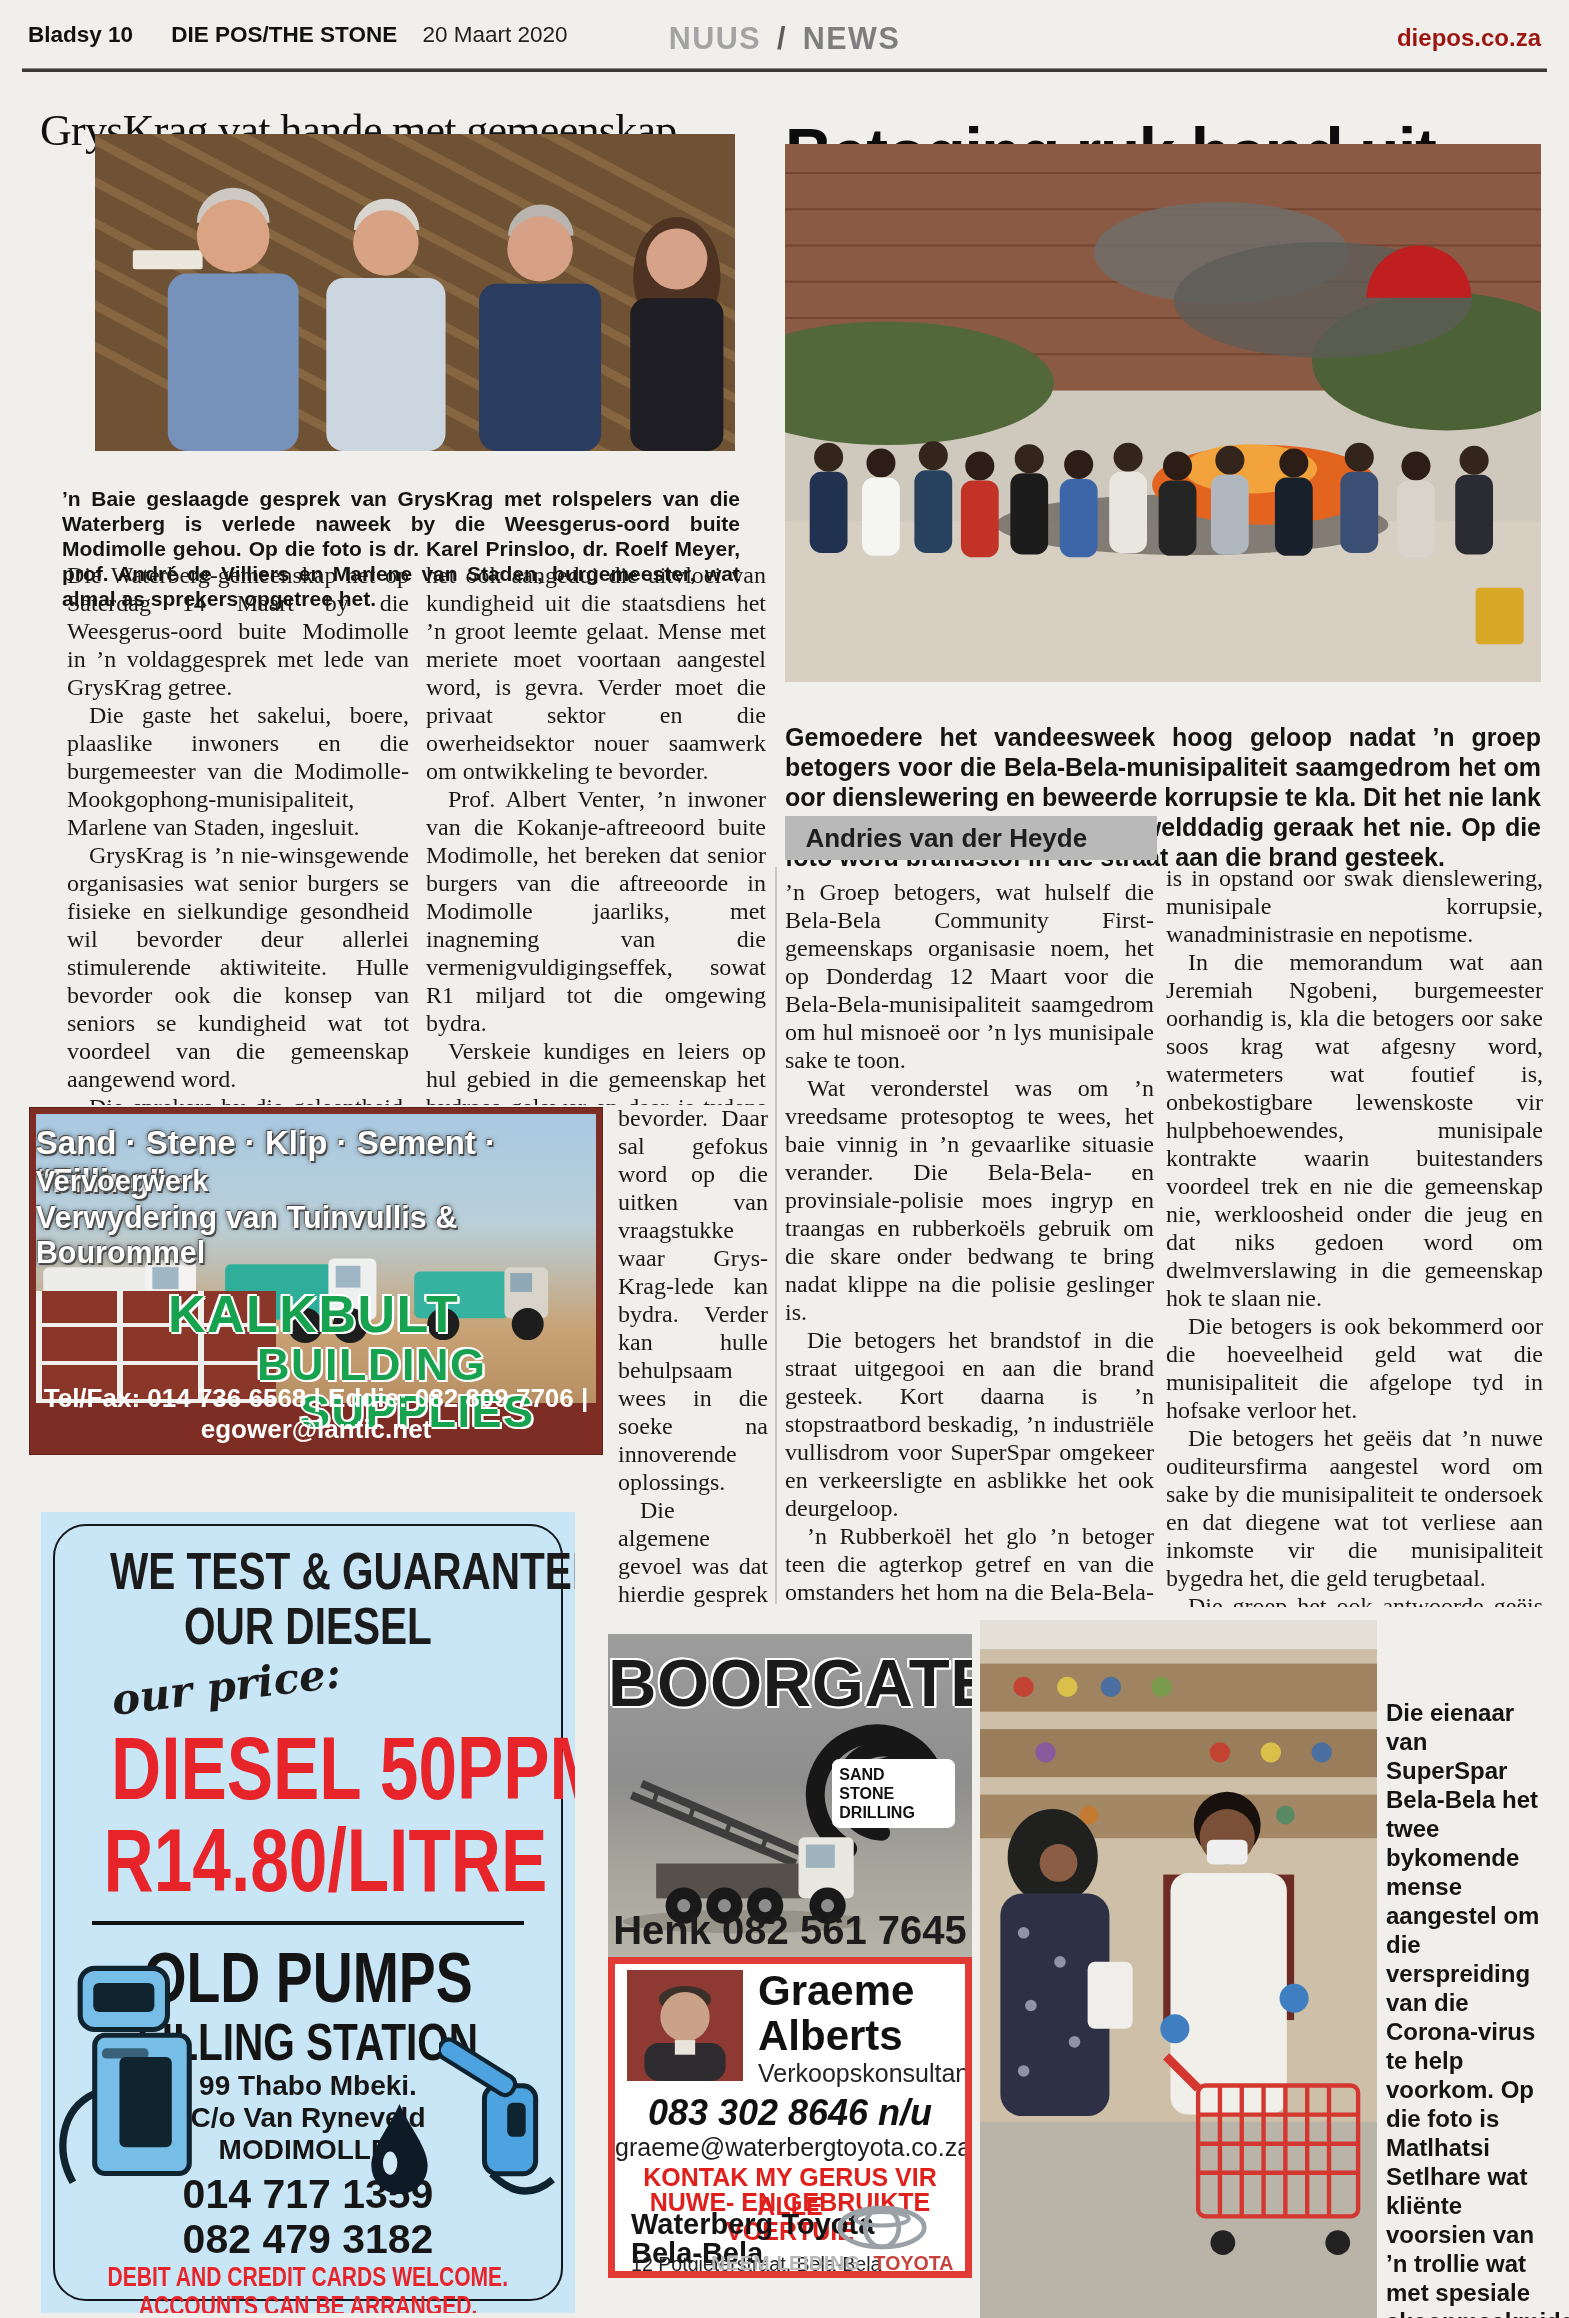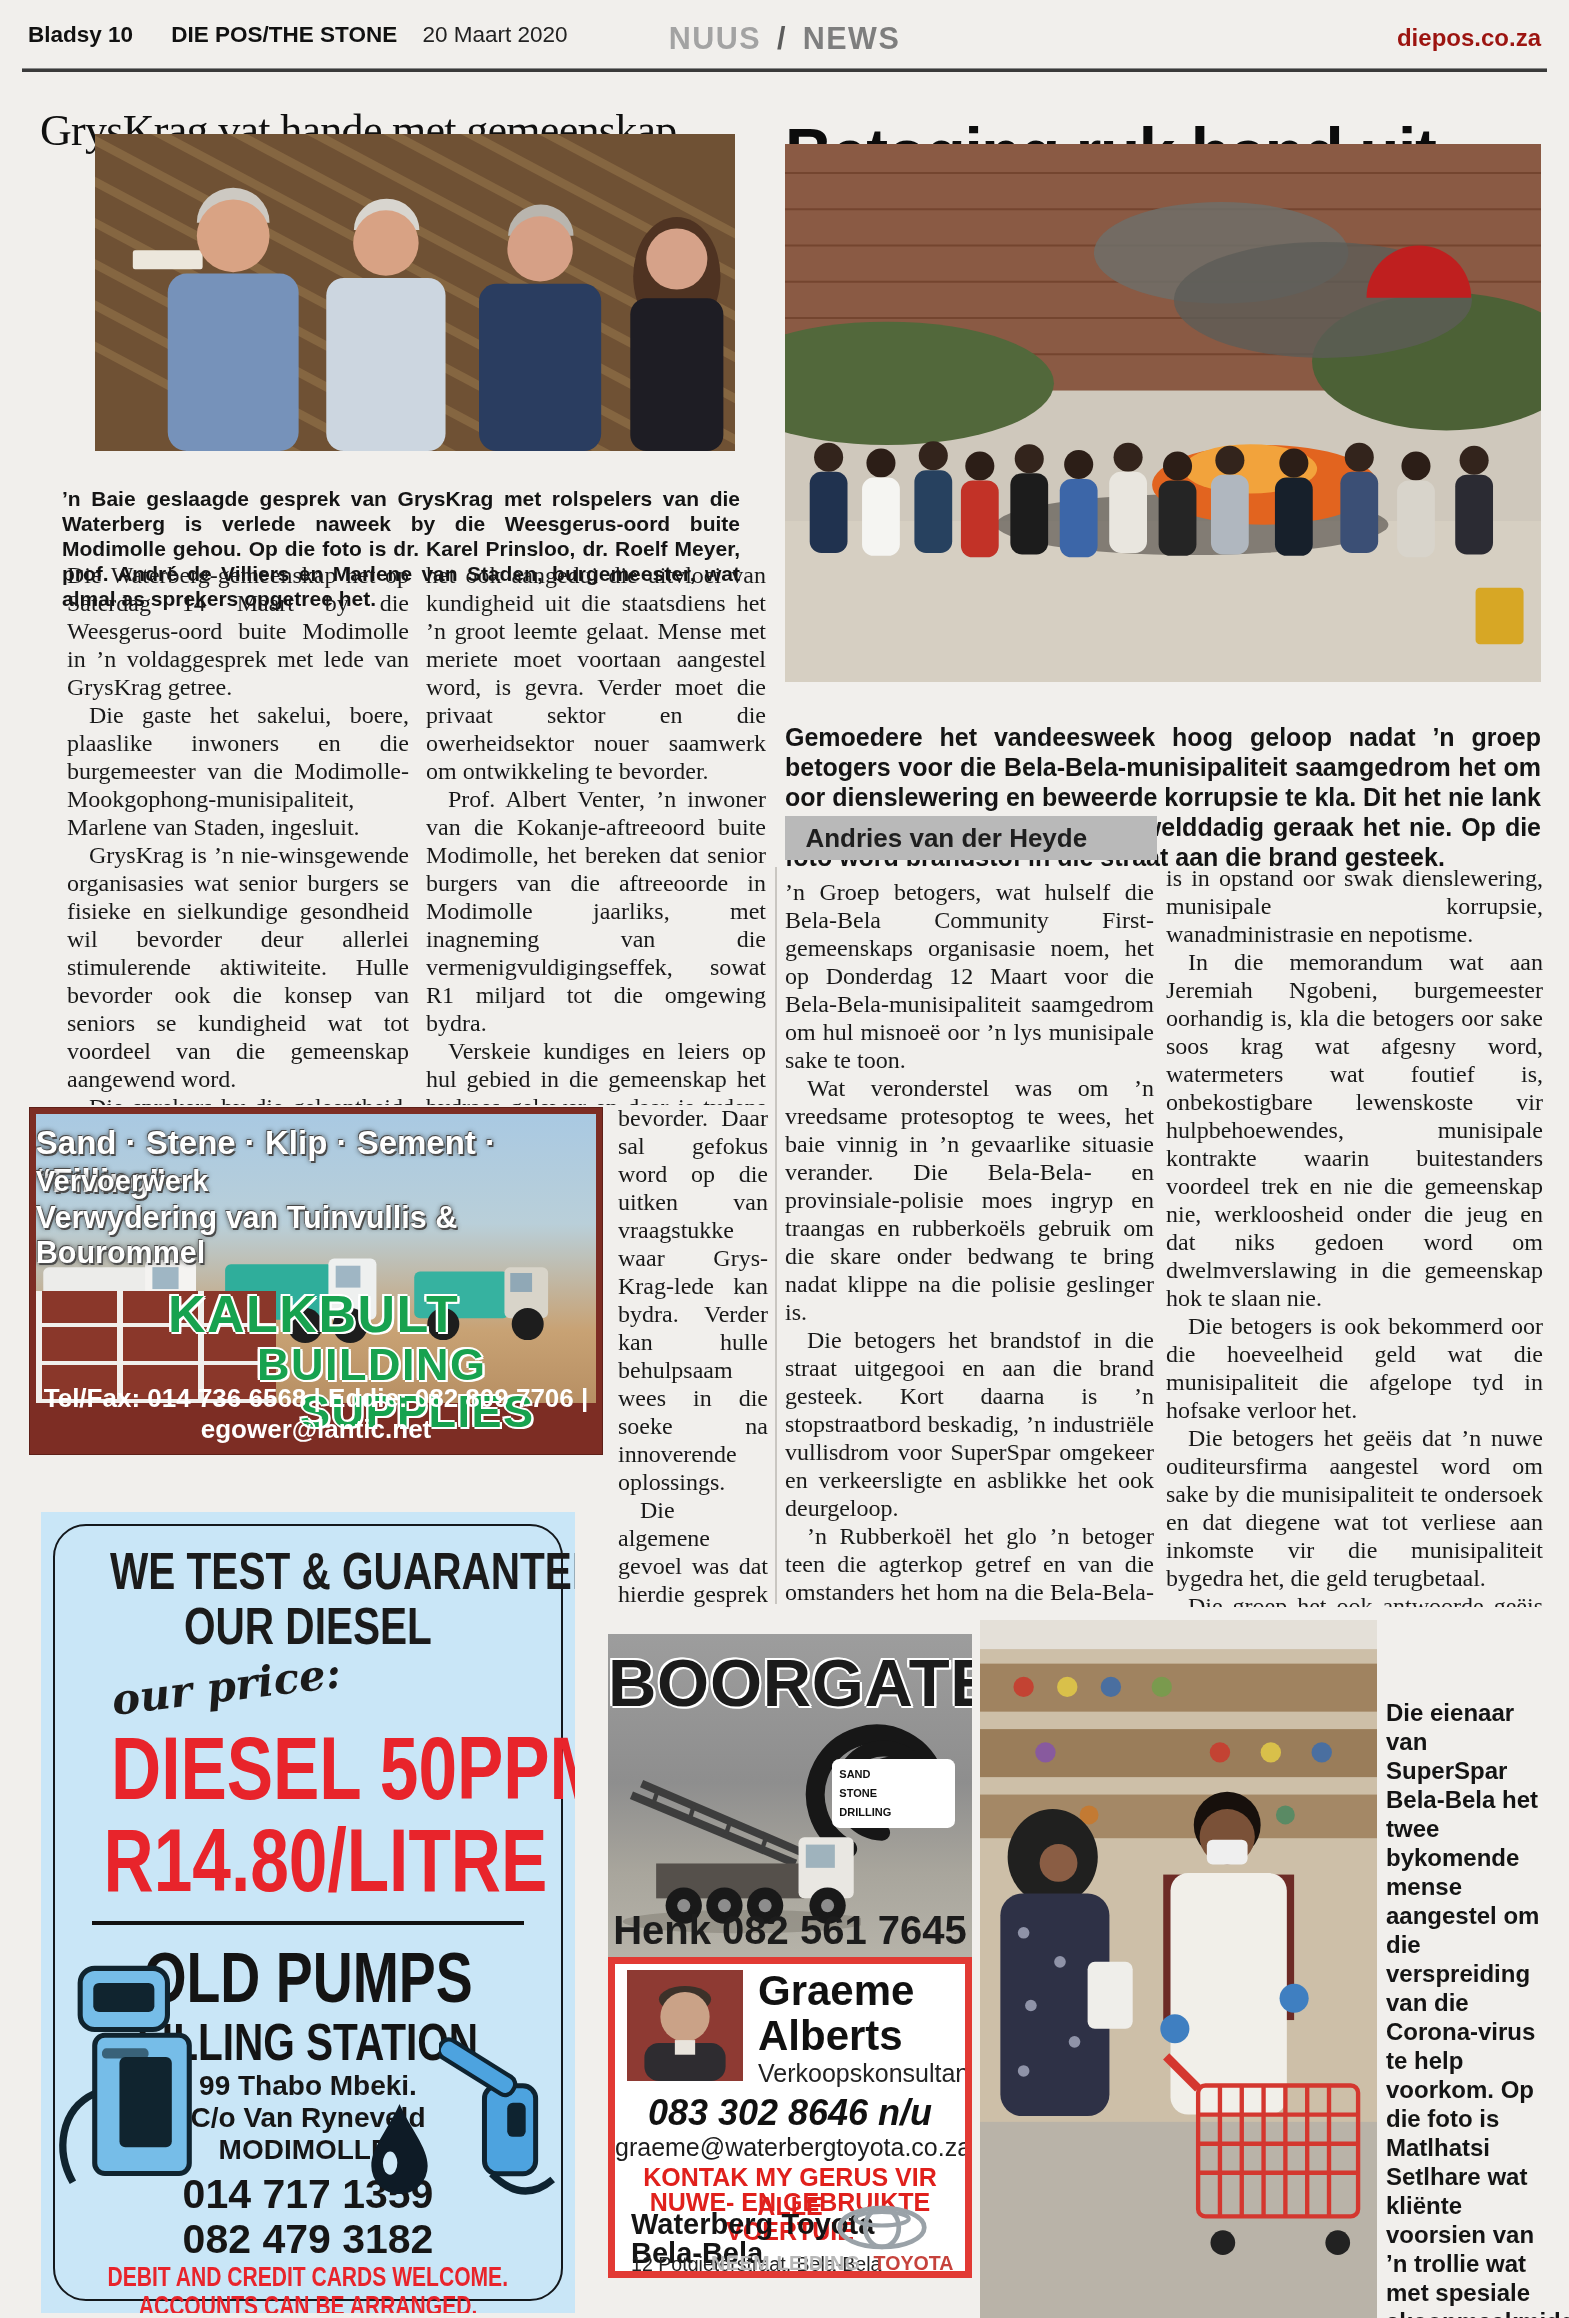--- a/index.html
+++ b/index.html
@@ -85,21 +85,21 @@
   .d-nozzle{position:absolute;right:1.5px;top:509px;width:135px;height:189px;}
   .d-drop{position:absolute;right:143px;top:587px;width:65px;height:95px;}
 
   
   .boorgate{left:608px;top:1634px;width:364px;height:329px;overflow:hidden;
             background:linear-gradient(180deg,#9d9d9d 0%,#8e8e8e 45%,#a8a59c 72%,#b7b4aa 100%);}
   .bg-title{position:absolute;left:0;right:0;top:10.2px;text-align:center;font-size:67px;font-weight:800;color:#1b1b1b;letter-spacing:0.7px;
             text-shadow:2.2px 0 0 #fff,-2.2px 0 0 #fff,0 2.2px 0 #fff,0 -2.2px 0 #fff,2.2px 2.2px 0 #fff,-2.2px -2.2px 0 #fff;}
   .bg-swirl{position:absolute;right:10.2px;top:84px;width:167px;height:154px;}
   .bg-label{position:absolute;right:17.4px;top:125px;width:108px;background:#fff;border-radius:7.3px;padding:5.8px 7.3px;
-            font-weight:800;font-size:11px;line-height:19px;color:#101010;}
+            font-weight:800;font-size:16px;line-height:19px;color:#101010;}
   .bg-truck{position:absolute;left:5.8px;top:119px;width:247px;height:189px;}
   .bg-contact{position:absolute;left:0;right:0;bottom:10.2px;text-align:center;font-size:40px;font-weight:800;color:#1c1c1c;}
 
   
   .toyota{left:608px;top:1957px;width:364px;height:321px;background:#fff;border:7.3px solid #e23a34;box-sizing:border-box;overflow:hidden;}
   .t-photo{position:absolute;left:11.6px;top:5.8px;width:116px;height:111px;overflow:hidden;}
   .t-name{position:absolute;left:143px;font-size:42px;font-weight:800;color:#111;}
   .t-n1{top:2.9px;} .t-n2{top:48px;}
   .t-role{position:absolute;left:143px;top:95px;font-size:25px;color:#222;}
   .t-c{position:absolute;left:0;right:0;text-align:center;}

